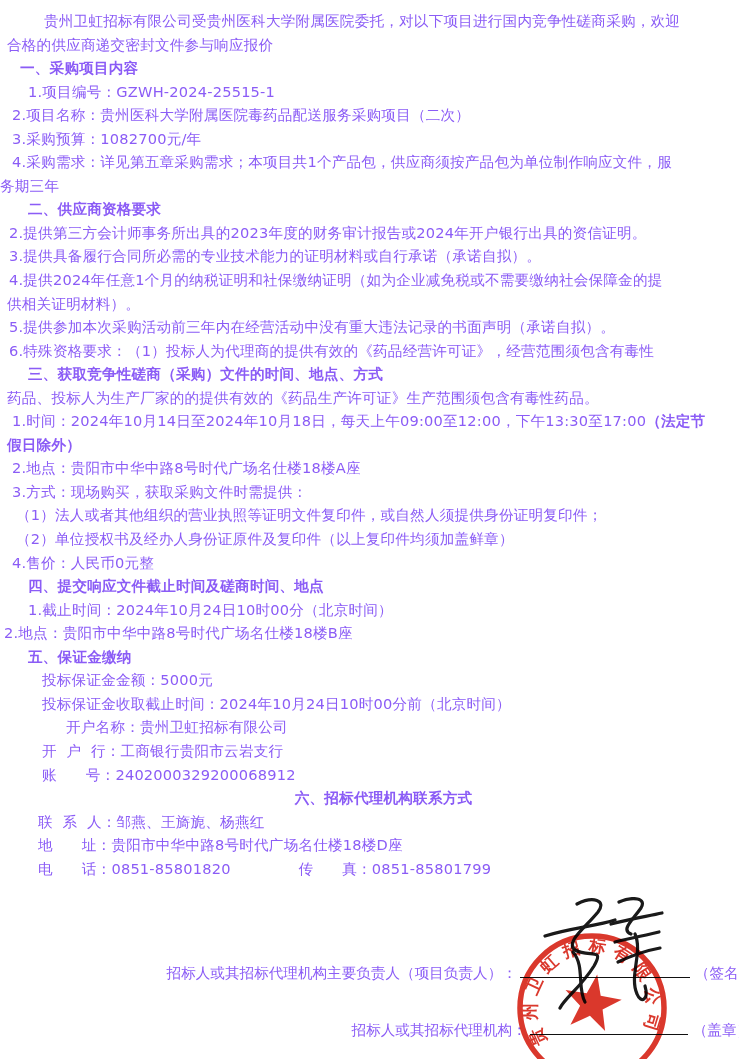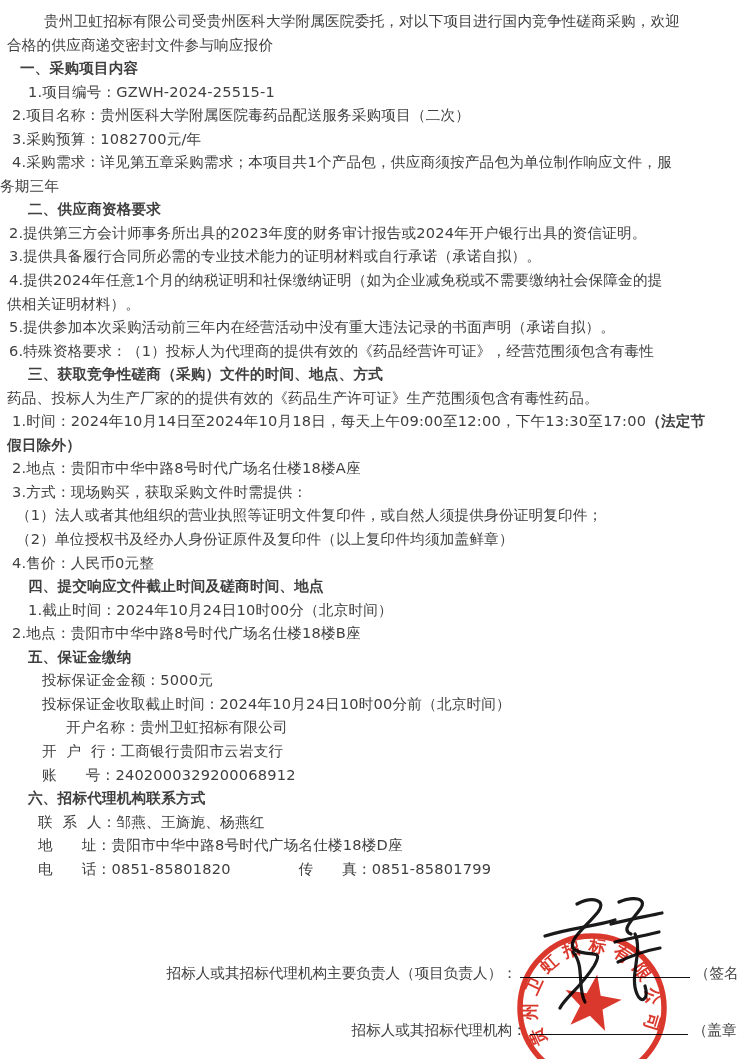--- a/index.html
+++ b/index.html
@@ -4,21 +4,21 @@
 <style>
   html,body { margin:0; padding:0; background:#888; }
   .page {
     position:relative;
     width:739px; height:1059px;
     margin:0 auto;
     background:#ffffff;
     overflow:hidden;
     font-family:"DejaVu Sans","Liberation Sans",sans-serif;
     font-size:14.6px;
-    color:#404040;
+    color:#8b5cf6;
   }
   .doc-body { position:absolute; top:9px; left:0; width:739px; }
   .doc-line {
     height:23.55px; line-height:23.55px;
     white-space:pre;
     letter-spacing:0.2px;
   }
   .doc-line .bold, .doc-line.heading span { font-weight:bold; }
   .sig-row {
     position:absolute; left:0; width:739px;
@@ -74,28 +74,28 @@
       <div class="doc-line" style="padding-left: 7px;"><span>药品、投标人为生产厂家的的提供有效的《药品生产许可证》生产范围须包含有毒性药品。</span></div>
       <div class="doc-line" style="padding-left: 12px;"><span>1.时间：2024年10月14日至2024年10月18日，每天上午09:00至12:00，下午13:30至17:00</span><span class="bold">（法定节</span></div>
       <div class="doc-line" style="padding-left: 7px;"><span class="bold">假日除外）</span></div>
       <div class="doc-line" style="padding-left: 12px;"><span>2.地点：贵阳市中华中路8号时代广场名仕楼18楼A座</span></div>
       <div class="doc-line" style="padding-left: 12px;"><span>3.方式：现场购买，获取采购文件时需提供：</span></div>
       <div class="doc-line" style="padding-left: 16px;"><span>（1）法人或者其他组织的营业执照等证明文件复印件，或自然人须提供身份证明复印件；</span></div>
       <div class="doc-line" style="padding-left: 16px;"><span>（2）单位授权书及经办人身份证原件及复印件（以上复印件均须加盖鲜章）</span></div>
       <div class="doc-line" style="padding-left: 12px;"><span>4.售价：人民币0元整</span></div>
       <div class="doc-line heading" style="padding-left: 28px;"><span class="bold">四、提交响应文件截止时间及磋商时间、地点</span></div>
       <div class="doc-line" style="padding-left: 28px;"><span>1.截止时间：2024年10月24日10时00分（北京时间）</span></div>
-      <div class="doc-line" style="padding-left: 12px;"><span>2.地点：贵阳市中华中路8号时代广场名仕楼18楼B座</span></div>
+      <div class="doc-line" style="padding-left: 4px;"><span>2.地点：贵阳市中华中路8号时代广场名仕楼18楼B座</span></div>
       <div class="doc-line heading" style="padding-left: 28px;"><span class="bold">五、保证金缴纳</span></div>
       <div class="doc-line" style="padding-left: 42px;"><span>投标保证金金额：5000元</span></div>
       <div class="doc-line" style="padding-left: 42px;"><span>投标保证金收取截止时间：2024年10月24日10时00分前（北京时间）</span></div>
       <div class="doc-line" style="padding-left: 66px;"><span>开户名称：贵州卫虹招标有限公司</span></div>
       <div class="doc-line" style="padding-left: 42px;"><span>开  户  行：工商银行贵阳市云岩支行</span></div>
       <div class="doc-line" style="padding-left: 42px;"><span>账      号：2402000329200068912</span></div>
-      <div class="doc-line heading" style="padding-left: 28px;"><span class="bold">六、招标代理机构联系方式</span></div>
+      <div class="doc-line heading" style="padding-left: 28px; text-align: center;"><span class="bold">六、招标代理机构联系方式</span></div>
       <div class="doc-line" style="padding-left: 38px;"><span>联  系  人：邹燕、王旖旎、杨燕红</span></div>
       <div class="doc-line" style="padding-left: 38px;"><span>地      址：贵阳市中华中路8号时代广场名仕楼18楼D座</span></div>
       <div class="doc-line" style="padding-left: 38px;"><span>电      话：0851-85801820              传      真：0851-85801799</span></div>
     </div>
 
   <div class="sig-row sig-row-1">
     <span class="sig-label-1">招标人或其招标代理机构主要负责人（项目负责人）：</span><span class="sig-line sig-line-1"></span><span>（签名）</span>
   </div>
 
   <div class="sig-row sig-row-2">

